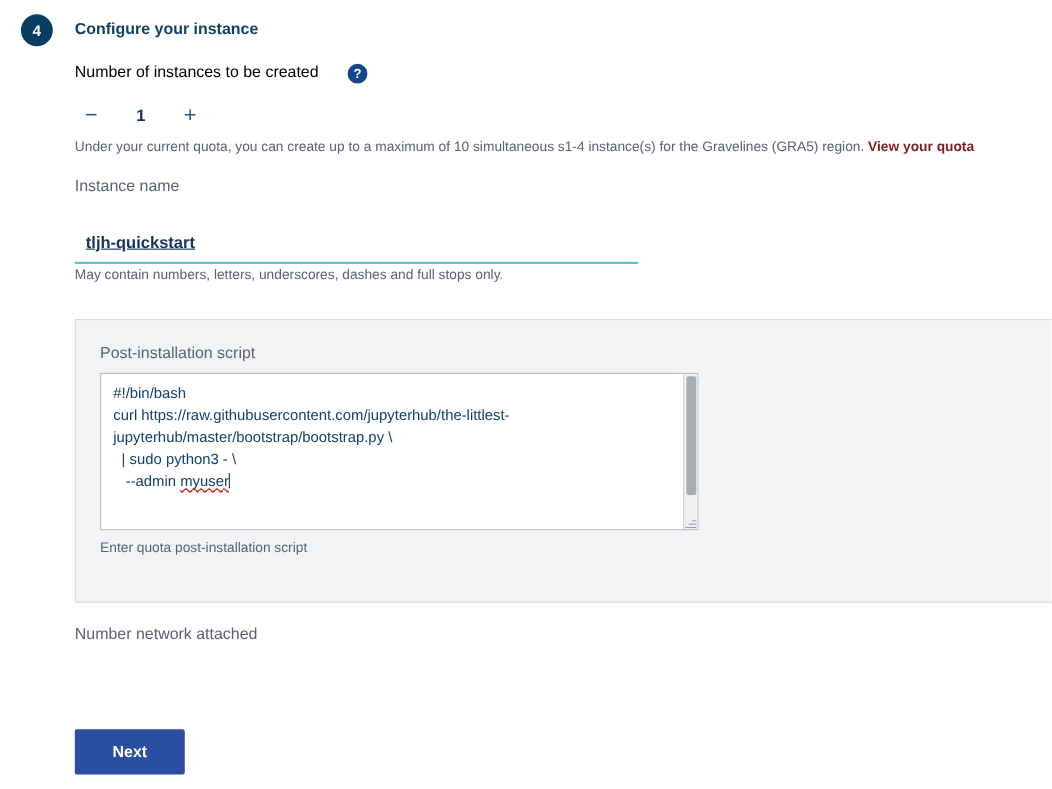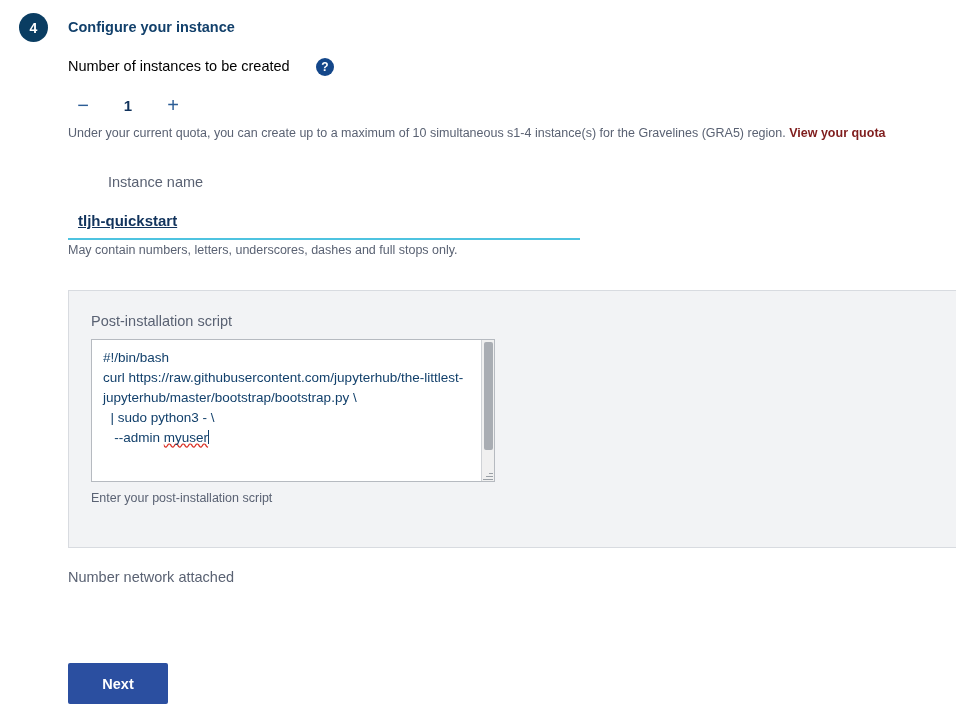--- a/index.html
+++ b/index.html
@@ -110,24 +110,23 @@
   .quota-link {
     color: #7f1d1d;
     font-weight: bold;
     text-decoration: none;
     cursor: pointer;
   }
 
   .label-instance-name {
     position: absolute;
     left: 68px;
-    top: 174px;
-    font-size: 14.5px;
-    color: #5a6273;
-    margin-left: 40px;
+    top: 162px;
+    font-size: 14.5px;
+    color: #5a6273;
   }
 
   .name-input {
     position: absolute;
     left: 68px;
     top: 202px;
     width: 500px;
     height: 34px;
     border: none;
     border-bottom: 2px solid #4ec3e0;
@@ -164,21 +163,21 @@
     position: absolute;
     left: 22px;
     top: 22px;
     font-size: 14.5px;
     color: #5a6273;
   }
   .script-box {
     position: absolute;
     left: 22px;
     top: 48px;
-    width: 404px;
+    width: 544px;
     height: 143px;
     background: #ffffff;
     border: 1px solid #b6bac0;
     box-sizing: border-box;
     overflow: hidden;
   }
   .script-text {
     position: absolute;
     left: 11px;
     top: 8px;
@@ -339,20 +338,20 @@
       <div class="scrollbar-track">
         <div class="scrollbar-thumb"></div>
       </div>
       <div class="resize-grip">
         <i style="bottom:0;width:10px;"></i>
         <i style="bottom:3px;width:7px;"></i>
         <i style="bottom:6px;width:4px;"></i>
       </div>
     </div>
 
-    <div class="script-hint">Enter your post-installation script</div>
+    <div class="script-hint">Enter quota post-installation script</div>
   </div>
 
   <div class="label-private-network">Number network attached</div>
 
   <button class="next-button">Next</button>
 
 </div>
 
 </body></html>

